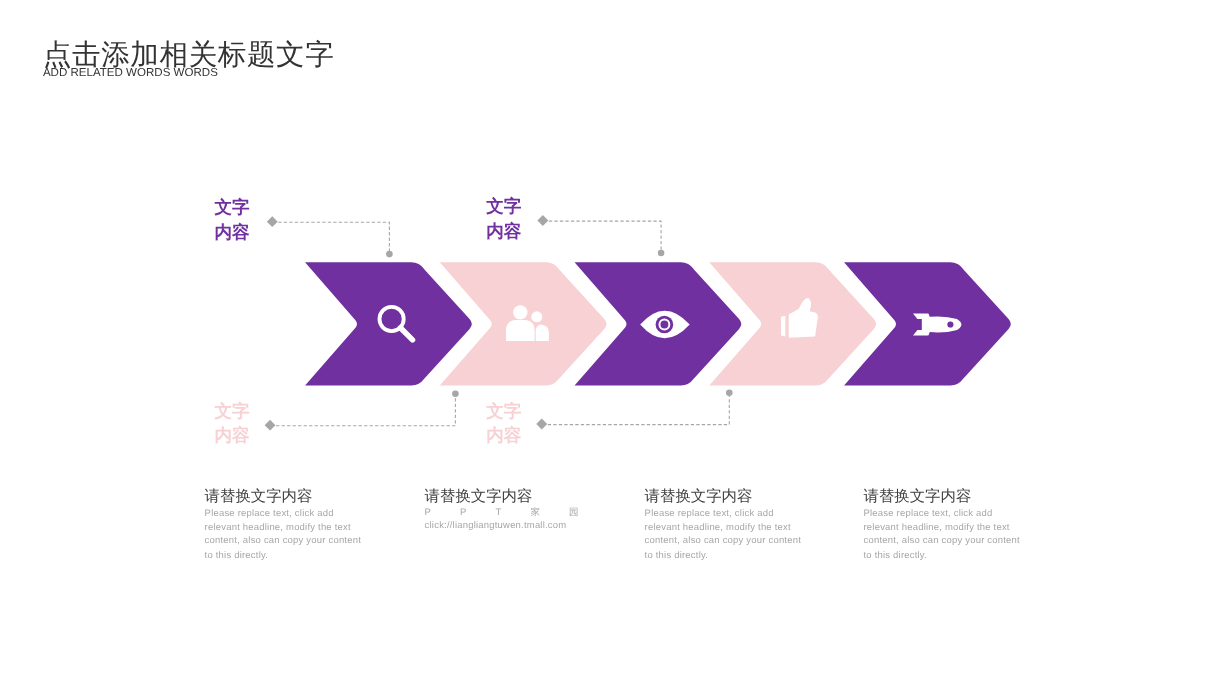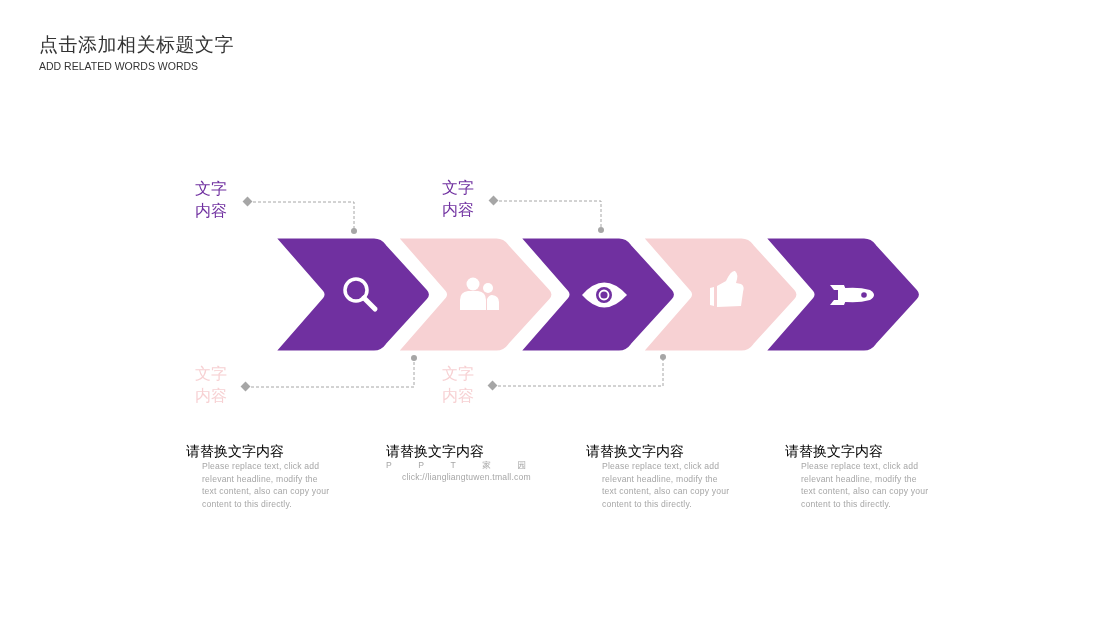--- a/index.html
+++ b/index.html
@@ -1,25 +1,25 @@
 <!DOCTYPE html>
 <html><head>
 <meta charset="utf-8">
 <style>
   html,body{margin:0;padding:0;background:#ffffff;}
   body{width:1108px;height:618px;position:relative;overflow:hidden;font-family:"DejaVu Sans","Liberation Sans",sans-serif;}
-  .title{position:absolute;left:39px;top:32px;font-size:19px;color:#333333;letter-spacing:0.5px;}
+  .title{position:absolute;left:39px;top:32px;font-size:26px;color:#333333;letter-spacing:0.5px;}
   .subtitle{position:absolute;left:39px;top:60px;font-size:10.5px;color:#333333;font-family:"Liberation Sans",sans-serif;}
   svg.flow{position:absolute;left:0;top:0;}
-  .lbl{position:absolute;font-size:16px;line-height:22px;width:40px;text-align:left;}
+  .lbl{position:absolute;font-size:16px;line-height:22px;width:40px;text-align:left;font-weight:bold;}
   .lbl.purple{color:#7030a0;}
   .lbl.pink{color:#f7d1d3;}
   .block{position:absolute;width:145px;font-family:"Liberation Sans",sans-serif;color:#a6a6a6;}
-  .block .h{font-size:14px;color:#000000;font-family:"DejaVu Sans",sans-serif;line-height:16px;margin-bottom:1px;}
-  .block .p{font-size:8.6px;line-height:12.6px;letter-spacing:0.2px;margin-left:16px;}
+  .block .h{font-size:14px;color:#404040;font-family:"DejaVu Sans",sans-serif;line-height:16px;margin-bottom:1px;}
+  .block .p{font-size:8.6px;line-height:12.6px;letter-spacing:0.2px;}
   .block .spaced{display:flex;justify-content:space-between;font-size:8.6px;line-height:11px;}
 </style>
 </head>
 <body>
 
 <div class="title">点击添加相关标题文字</div>
 <div class="subtitle">ADD RELATED WORDS WORDS</div>
 
 <svg class="flow" width="1108" height="618" viewBox="0 0 1108 618">
 

